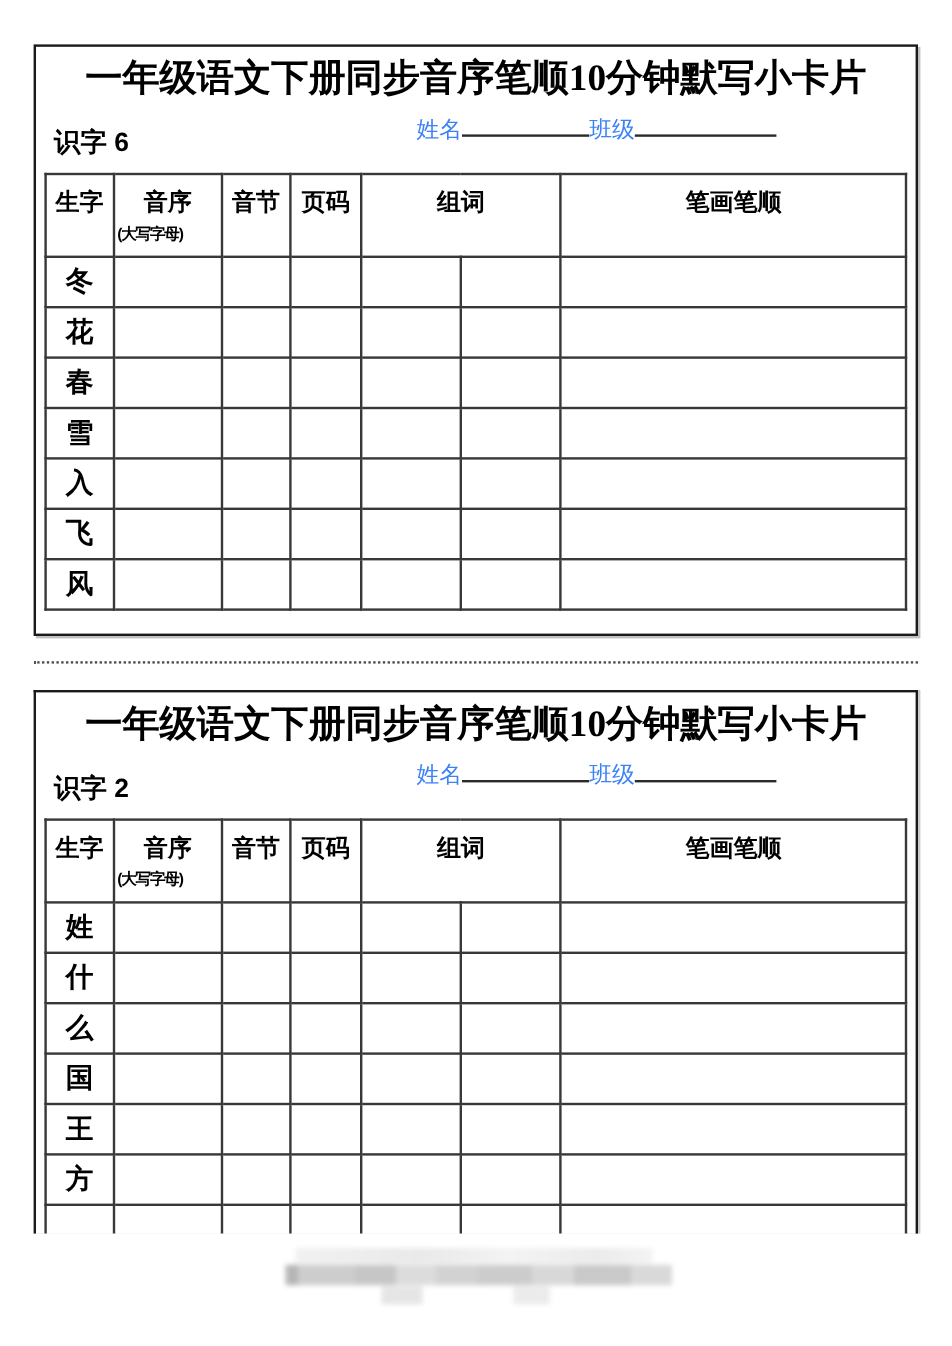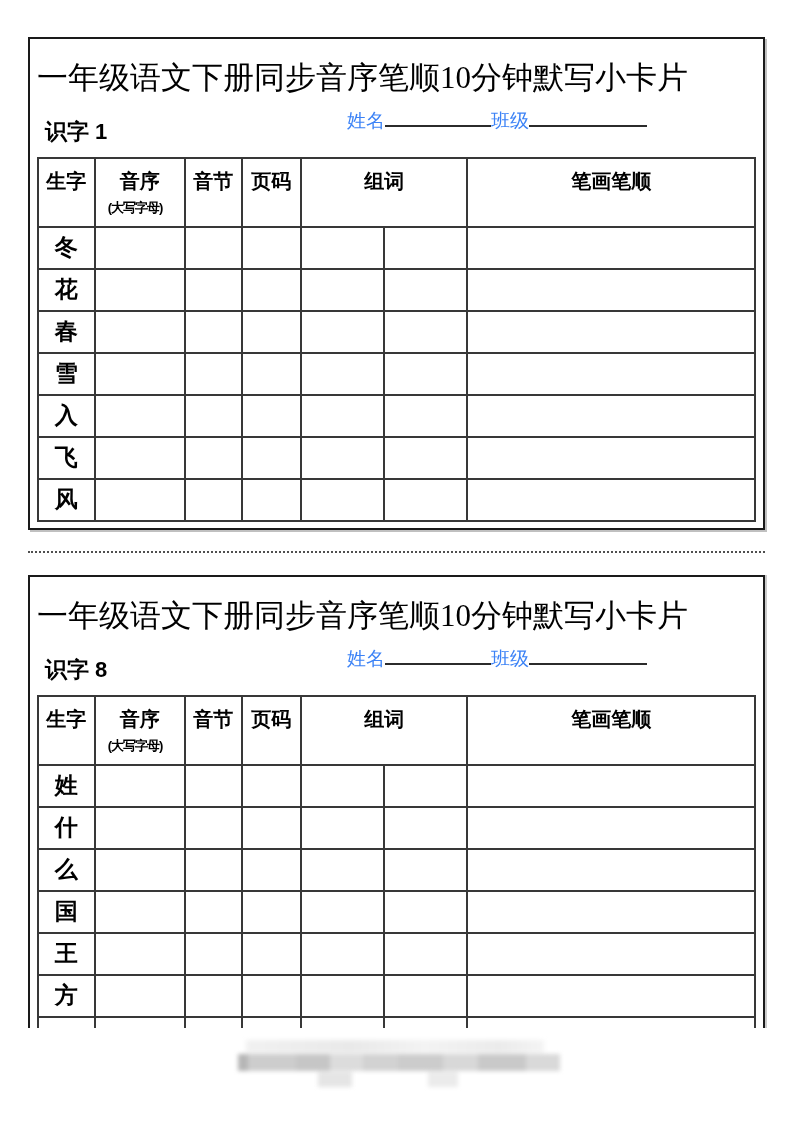--- a/index.html
+++ b/index.html
@@ -17,23 +17,24 @@
     box-sizing:border-box;
     border:2px solid #1a1a1a;
     background:#fff;
     padding:0 7px;
   }
   #card-1 { top:37px;  height:493px; box-shadow:2px 2px 0 rgba(140,140,140,.55); }
   #card-2 { top:575px; height:453px; border-bottom:none; overflow:hidden;
             box-shadow:2px 0 0 rgba(140,140,140,.45); }
 
   .card-title {
-    margin-top:21px;
+    margin-top:8px;
+    text-align:center;
     font-size:31px;
-    font-weight:normal;
+    font-weight:bold;
     font-family:"Liberation Serif", serif;
     line-height:1.15;
     white-space:nowrap;
     letter-spacing:0;
   }
 
   .meta { position:relative; height:61px; }
   .section-label {
     position:absolute; left:8px; top:21px;
     font-size:22px; font-weight:bold;
@@ -70,21 +71,21 @@
     padding-top:9px;
     font-size:20px;
     font-weight:bold;
     text-align:center;
   }
   .phonetic-note {
     display:block;
     font-size:13px;
     font-weight:bold;
     text-align:left;
-    padding-left:12px;
+    padding-left:2px;
     margin-top:4px;
     letter-spacing:-1px;
     white-space:nowrap;
   }
   .worksheet tbody td { height:40px; }
   .worksheet td.char-cell {
     text-align:center;
     font-size:23px;
     font-weight:bold;
   }
@@ -112,21 +113,21 @@
   .wm-tail { position:absolute; top:32px; height:15px; background:#e5e5e5; }
   .wm-tail-1 { left:80px;  width:34px; }
   .wm-tail-2 { left:190px; width:30px; background:#ebebeb; }
 </style>
 </head>
 <body>
 
 <div class="card" id="card-1">
   <div class="card-title">一年级语文下册同步音序笔顺10分钟默写小卡片</div>
   <div class="meta">
-    <div class="section-label">识字 1</div>
+    <div class="section-label">识字 6</div>
     <div class="name-class-line">
       <span>姓名</span><span class="blank blank-name"></span><span>班级</span><span class="blank blank-class"></span>
     </div>
   </div>
   <table class="worksheet">
     <colgroup>
       <col style="width:7.9%">
         <col style="width:12.6%">
         <col style="width:7.9%">
       <col style="width:8.3%">
@@ -213,21 +214,21 @@
         </tr>
       </tbody>
   </table>
 </div>
 
 <div class="separator"></div>
 
 <div class="card" id="card-2">
   <div class="card-title">一年级语文下册同步音序笔顺10分钟默写小卡片</div>
   <div class="meta">
-    <div class="section-label">识字 8</div>
+    <div class="section-label">识字 2</div>
     <div class="name-class-line">
       <span>姓名</span><span class="blank blank-name"></span><span>班级</span><span class="blank blank-class"></span>
     </div>
   </div>
   <table class="worksheet">
     <colgroup>
       <col style="width:7.9%">
         <col style="width:12.6%">
         <col style="width:7.9%">
       <col style="width:8.3%">

